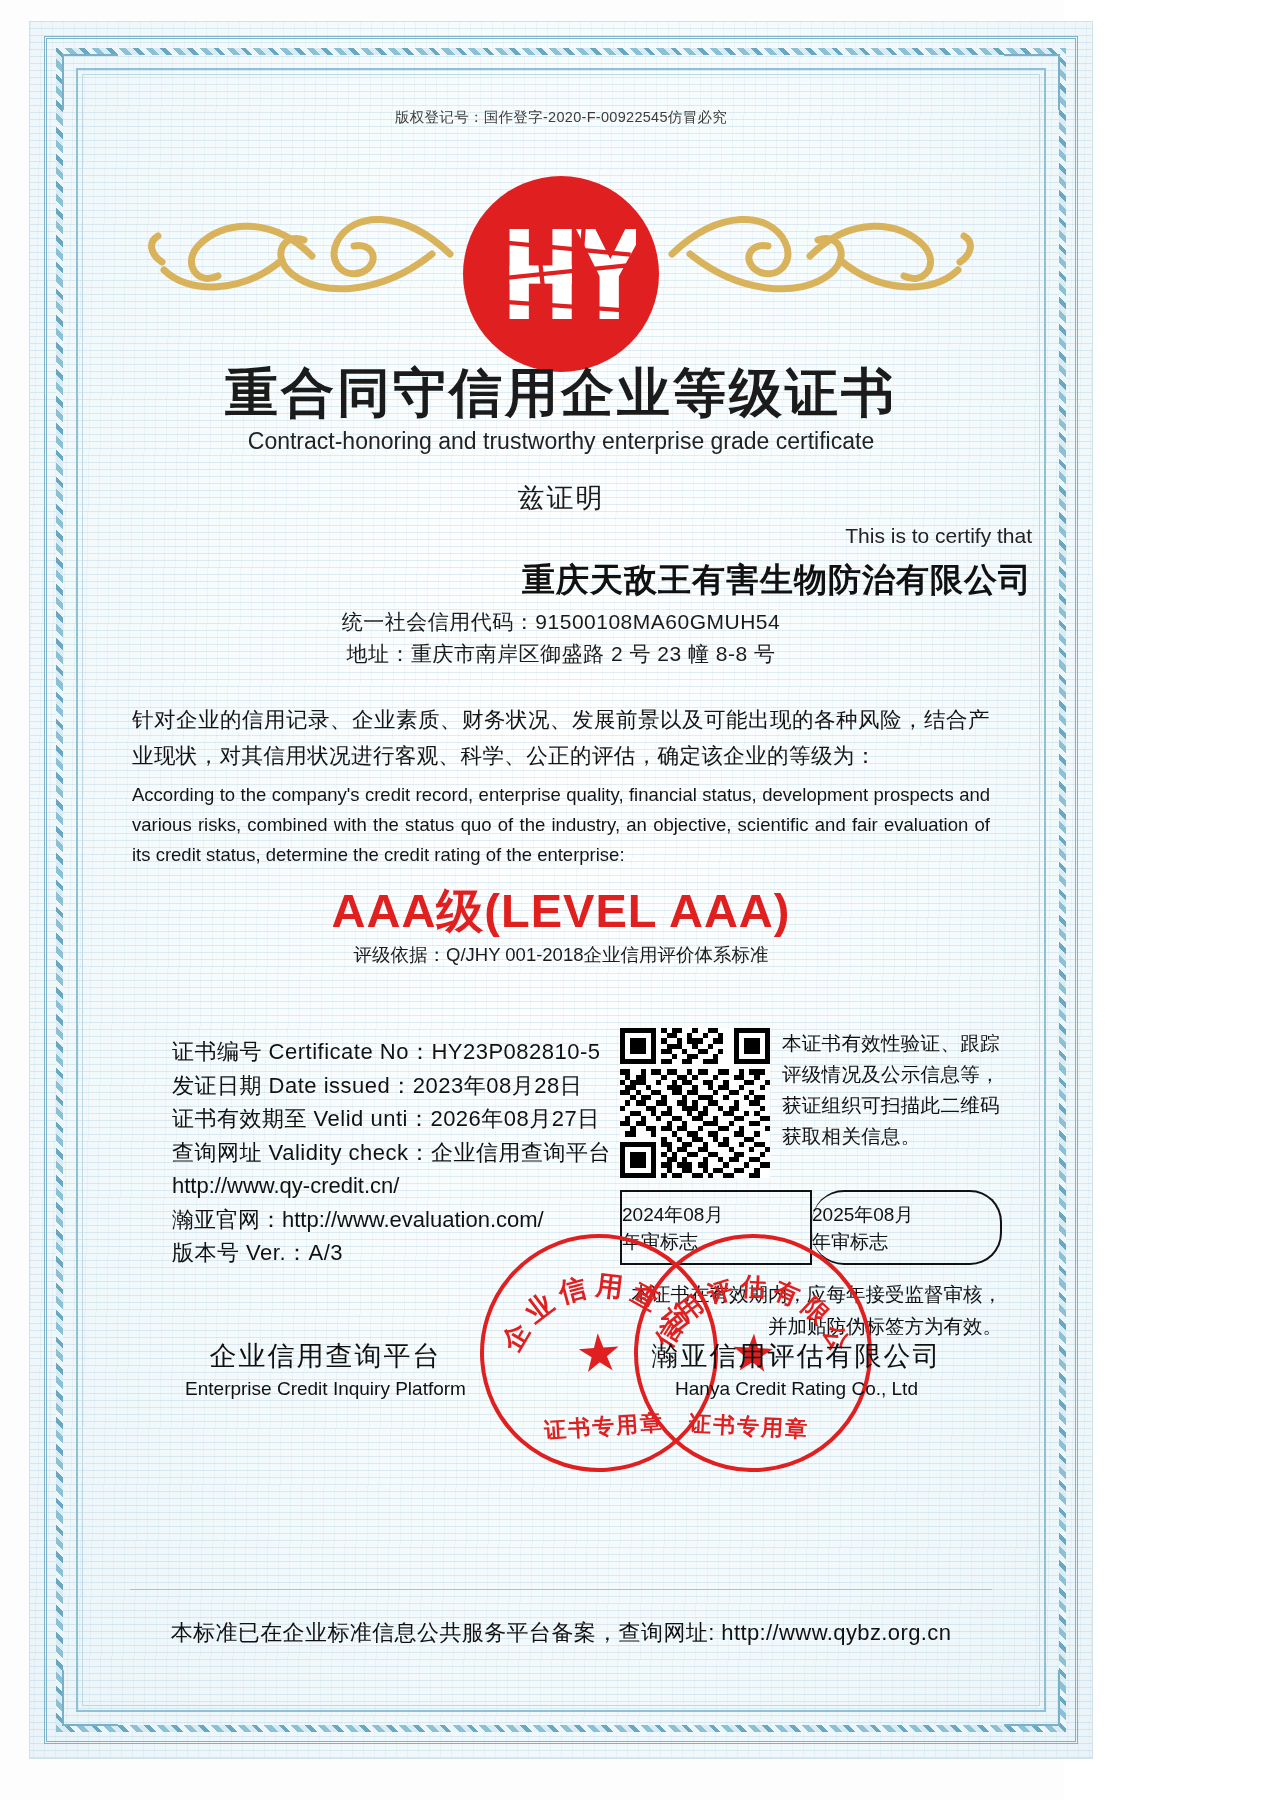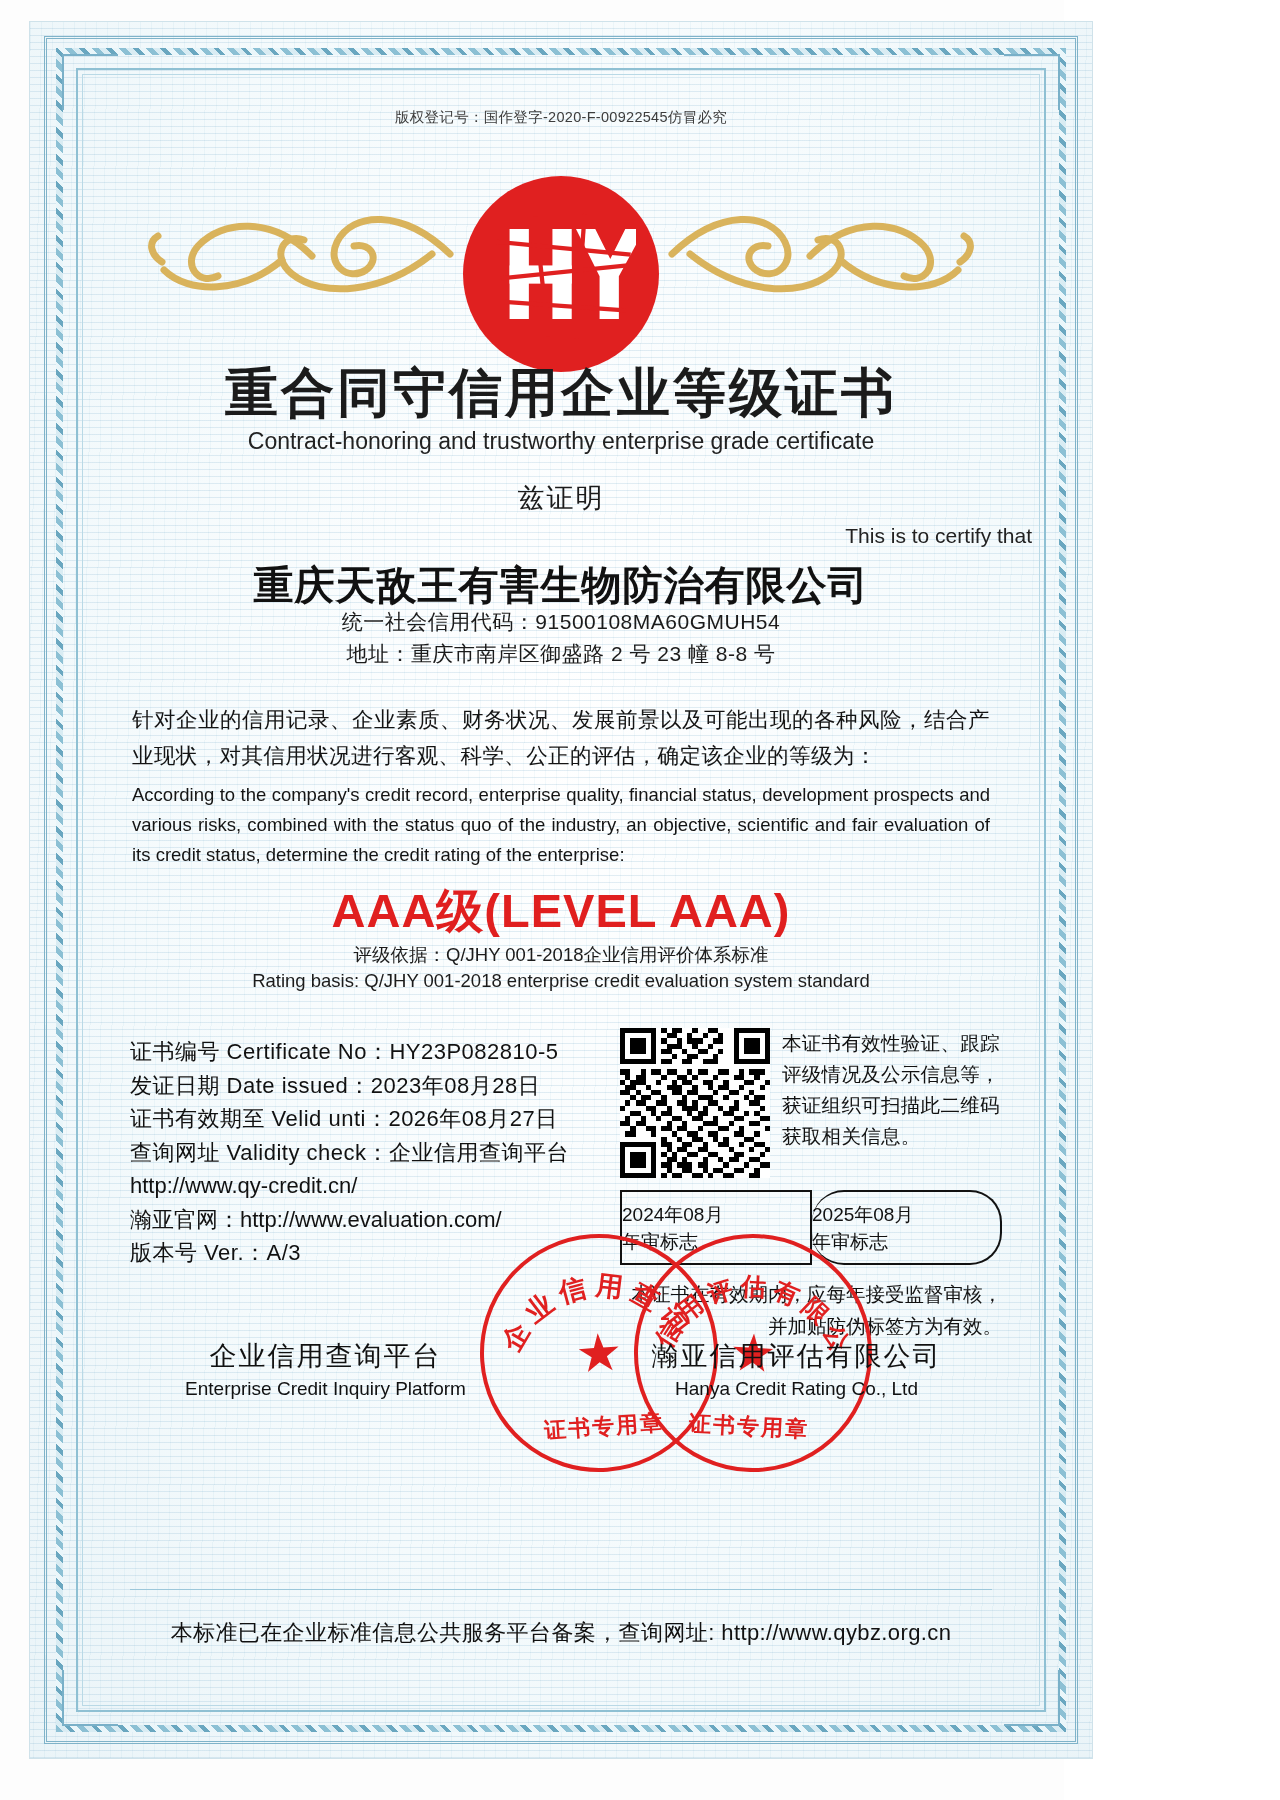--- a/index.html
+++ b/index.html
@@ -119,22 +119,22 @@
   }
   .certify-zh{
     position:absolute;top:400px;left:0;right:0;text-align:center;
     font-size:27px;color:#1b1b1b;letter-spacing:2px;
   }
   .certify-en{
     position:absolute;top:444px;left:0;right:0;text-align:right;
     font-size:21px;color:#222;
   }
   .company{
-    position:absolute;top:478px;left:0;right:0;text-align:center;
-    font-size:40px;font-weight:bold;color:#111;letter-spacing:1px;
+    position:absolute;top:478px;left:0;right:0;text-align:right;
+    font-size:33px;font-weight:bold;color:#111;letter-spacing:1px;
   }
   .credit-code{
     position:absolute;top:528px;left:0;right:0;text-align:center;
     font-size:21px;color:#1b1b1b;letter-spacing:.5px;
   }
   .address{
     position:absolute;top:560px;left:0;right:0;text-align:center;
     font-size:21px;color:#1b1b1b;letter-spacing:.5px;
   }
 
@@ -161,21 +161,21 @@
   .basis-en{
     position:absolute;top:890px;left:0;right:0;text-align:center;
     font-size:18.5px;color:#1b1b1b;
   }
 
   
   .info{
     position:absolute;top:955px;left:40px;width:560px;
   }
   .info .line{
-    font-size:22px;color:#111;line-height:33.5px;white-space:nowrap;
+    font-size:22px;color:#111;line-height:33.5px;white-space:nowrap;margin-left:42px;
   }
   .info .label-zh{letter-spacing:.5px;}
 
   .qrblock{
     position:absolute;top:948px;right:30px;width:382px;
   }
   .qr{
     position:absolute;left:0;top:0;width:150px;height:150px;
     background:#fff;
   }
@@ -309,21 +309,20 @@
       <div class="credit-code">统一社会信用代码：91500108MA60GMUH54</div>
       <div class="address">地址：重庆市南岸区御盛路 2 号 23 幢 8-8 号</div>
 
       <div class="para">
         <div class="zh">针对企业的信用记录、企业素质、财务状况、发展前景以及可能出现的各种风险，结合产业现状，对其信用状况进行客观、科学、公正的评估，确定该企业的等级为：</div>
         <div class="en">According to the company's credit record, enterprise quality, financial status, development prospects and various risks, combined with the status quo of the industry, an objective, scientific and fair evaluation of its credit status, determine the credit rating of the enterprise:</div>
       </div>
 
       <div class="level">AAA级(LEVEL AAA)</div>
       <div class="basis-zh">评级依据：Q/JHY 001-2018企业信用评价体系标准</div>
-      <div class="basis-en">Rating basis: Q/JHY 001-2018 enterprise credit evaluation system standard</div>
 
       <div class="info">
         <div class="line label-zh">证书编号 Certificate No：HY23P082810-5</div>
         <div class="line label-zh">发证日期 Date issued：2023年08月28日</div>
         <div class="line label-zh">证书有效期至 Velid unti：2026年08月27日</div>
         <div class="line label-zh">查询网址 Validity check：企业信用查询平台</div>
         <div class="line">http://www.qy-credit.cn/</div>
         <div class="line">瀚亚官网：http://www.evaluation.com/</div>
         <div class="line label-zh">版本号 Ver.：A/3</div>
       </div>

